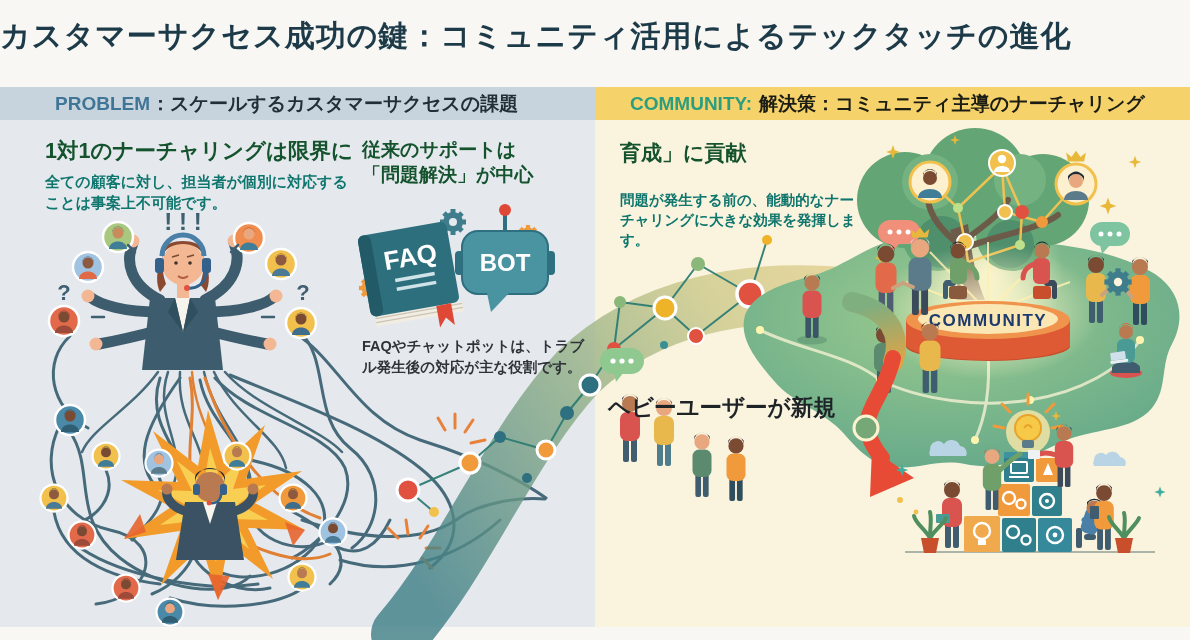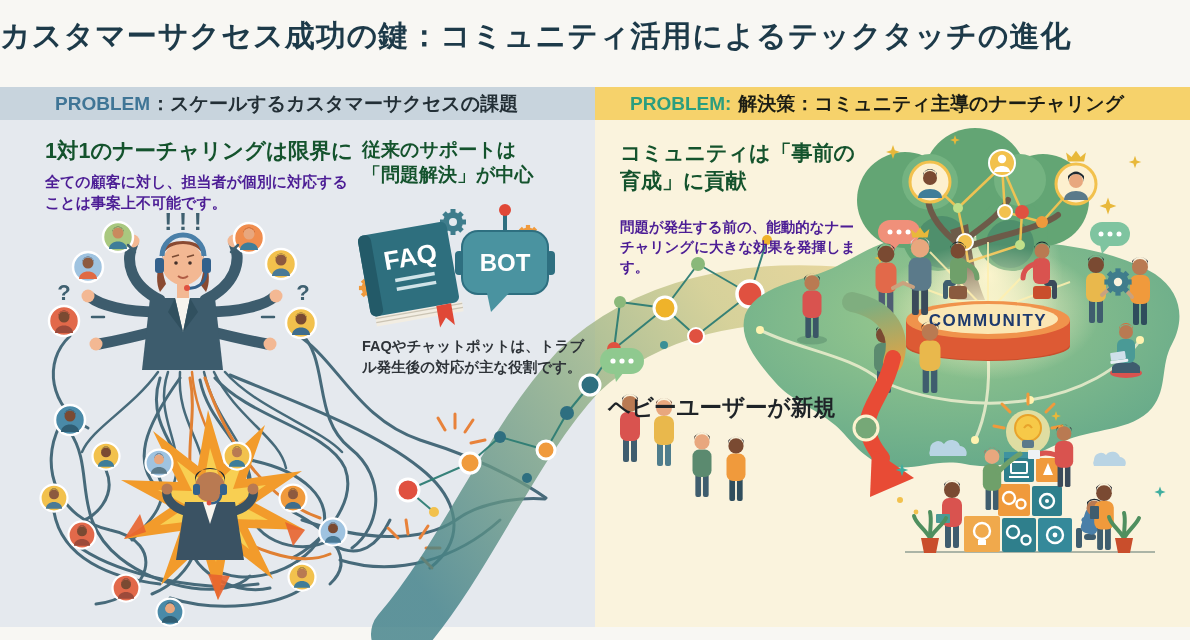--- a/index.html
+++ b/index.html
@@ -19,21 +19,21 @@
   .bar-problem{left:0;width:595px;background:#c8d4dd;padding-left:55px;color:#232f36;}
   .bar-problem .tag{color:#3f7596;margin-right:1px;text-align:center;}
   .bar-solution{left:595px;width:595px;background:#f6d26b;padding-left:35px;color:#1b1d14;}
   .bar-solution .tag{color:#2b9e7f;margin-right:7px;}
   .panel{position:absolute;top:120px;height:507px;z-index:0;}
   .panel-left{left:0;width:595px;background:#e5e9ee;}
   .panel-right{left:595px;width:595px;background:#faf3dd;}
   .art{position:absolute;top:0;left:0;z-index:1;}
   .tb{position:absolute;z-index:2;color:#22272b;}
   .tb .h{margin:0;font-weight:800;color:#14532d;}
-  .tb .p{margin:7px 0 0;font-weight:700;color:#4c1d95;line-height:1.38;}
+  .tb .p{margin:7px 0 0;font-weight:700;color:#0f766e;line-height:1.38;}
   .tb-limit{left:45px;top:136px;}
   .tb-limit .h{font-size:21.5px;}
   .tb-limit .p{font-size:15px;width:308px;}
   .tb-support{left:362px;top:137px;}
   .tb-support .h{font-size:19px;line-height:1.32;}
   .tb-caption{left:362px;top:336px;width:224px;font-size:14.5px;font-weight:700;line-height:1.42;color:#2e3338;}
   .tb-community{left:620px;top:139px;}
   .tb-community .h{font-size:21px;line-height:1.32;}
   .tb-community .p{font-size:14.5px;width:240px;margin-top:23px;}
   .tb-journey{left:608px;top:386px;margin-top:7px;}
@@ -47,21 +47,21 @@
 
 <div class="stage">
 
   <div class="title">カスタマーサクセス成功の鍵：コミュニティ活用によるテックタッチの進化</div>
 
   <div class="bar bar-problem">
     <span class="tag">PROBLEM</span>
     <span>：スケールするカスタマーサクセスの課題</span>
   </div>
   <div class="bar bar-solution">
-    <span class="tag">PROBLEM:</span>
+    <span class="tag">COMMUNITY:</span>
     <span>解決策：コミュニティ主導のナーチャリング</span>
   </div>
 
   <div class="panel panel-left"></div>
   <div class="panel panel-right"></div>
 
   <svg class="art" width="1190" height="640" viewBox="0 0 1190 640">
     <defs>
       <linearGradient id="ribbonGrad" x1="430" y1="600" x2="870" y2="290" gradientUnits="userSpaceOnUse">
         <stop offset="0" stop-color="#3d7e86"></stop>
@@ -585,21 +585,20 @@
   </div>
 
   <div class="tb tb-support">
     <div class="h">従来のサポートは</div>
     <div class="h">「問題解決」が中心</div>
   </div>
 
   <div class="tb tb-caption">FAQやチャットポットは、トラブル発生後の対応が主な役割です。</div>
 
   <div class="tb tb-community">
-    <div class="h">コミュニティは「事前の</div>
     <div class="h">育成」に貢献</div>
     <div class="p">問題が発生する前の、能動的なナーチャリングに大きな効果を発揮します。</div>
   </div>
 
   <div class="tb tb-journey">
     <div class="h">ヘビーユーザーが新規</div>
   </div>
 
 
 </div>

